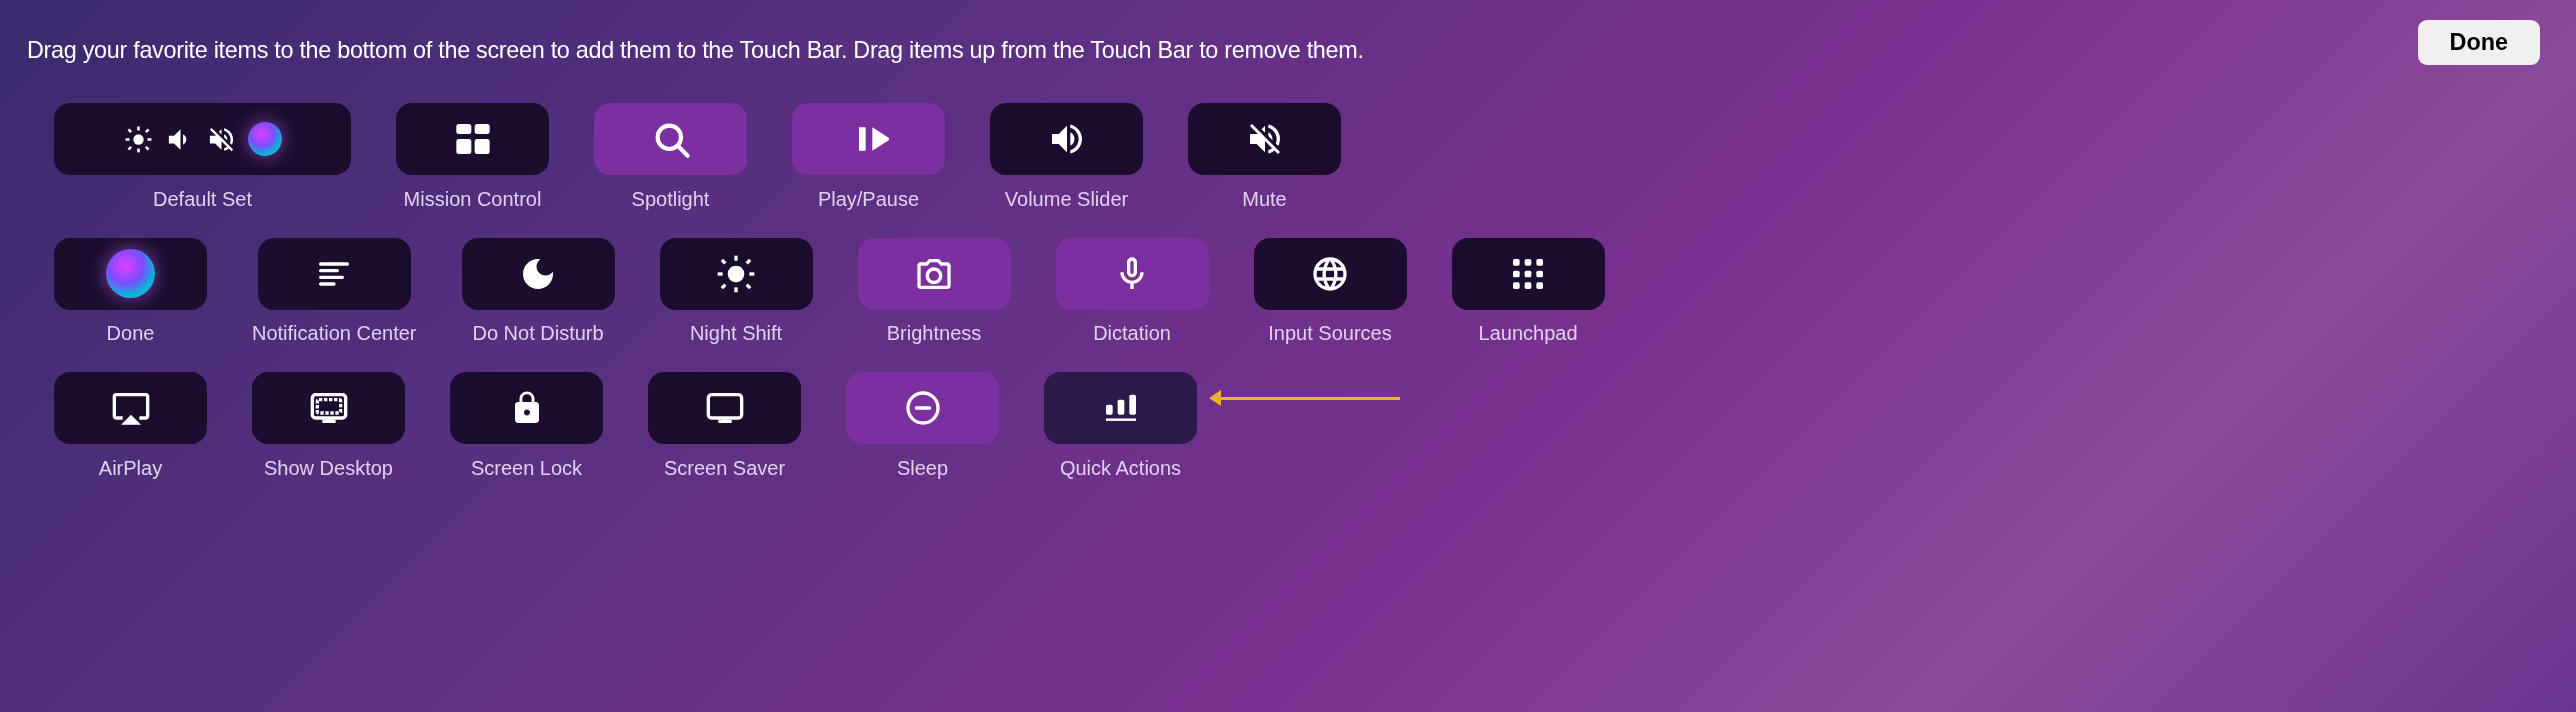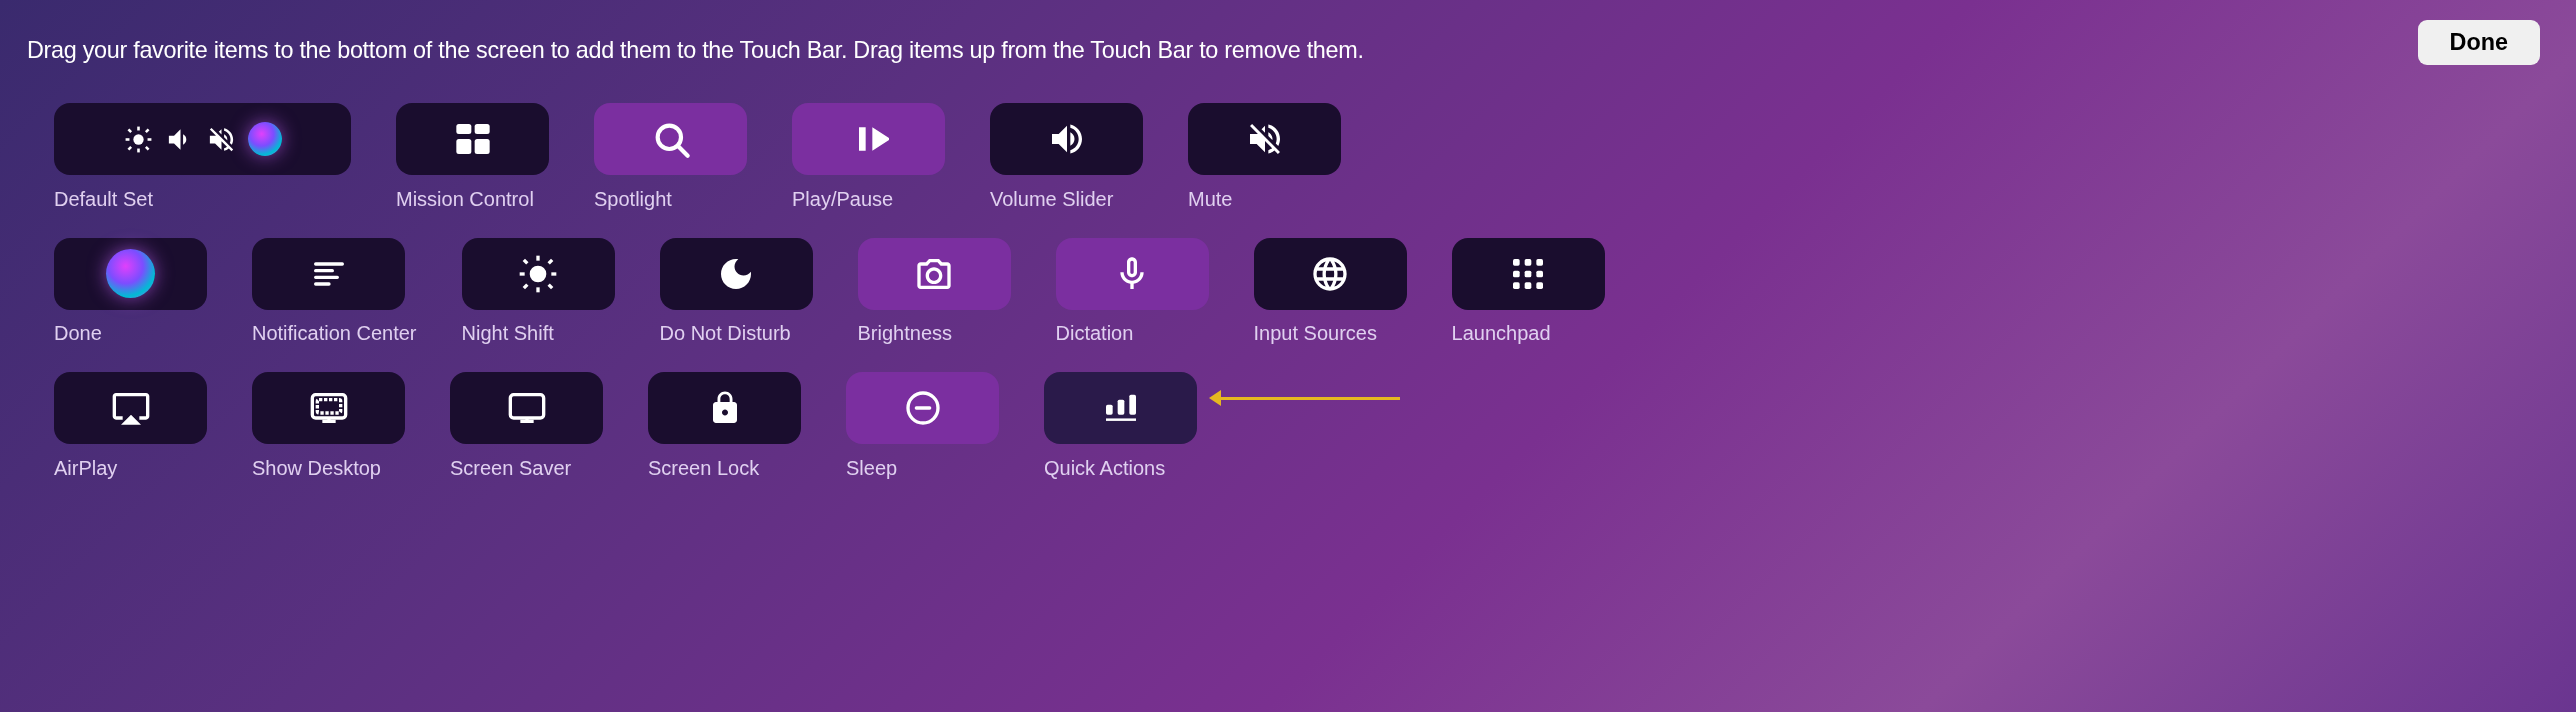--- a/index.html
+++ b/index.html
@@ -50,21 +50,21 @@
 
     .items-row {
       display: flex;
       align-items: flex-start;
       gap: 45px;
     }
 
     .item {
       display: flex;
       flex-direction: column;
-      align-items: flex-start;
+      align-items: center;
       gap: 12.6px;
       cursor: pointer;
     }
 
     .item-icon {
       background: #1a0d2e;
       border-radius: 16px;
       display: flex;
       align-items: center;
       justify-content: center;
@@ -229,46 +229,46 @@
         <svg viewBox="0 0 24 24" style="width:40px;height:40px;fill:white;">
           <path d="M4 6h16M4 10h10M4 14h13M4 18h8" fill="none" stroke="white" stroke-width="2" stroke-linecap="round"></path>
         </svg>
       </div>
       <span class="item-label">Notification Center</span>
     </div>
 
     <div class="item">
       <div class="item-icon icon-standard">
         <svg viewBox="0 0 24 24" style="width:40px;height:40px;fill:white;">
+          <path d="M12 3c-4.97 0-9 4.03-9 9s4.03 9 9 9 9-4.03 9-9c0-.46-.04-.92-.1-1.36-.98 1.37-2.58 2.26-4.4 2.26-2.98 0-5.4-2.42-5.4-5.4 0-1.81.89-3.42 2.26-4.4-.44-.06-.9-.1-1.36-.1z"></path>
+        </svg>
+      </div>
+      <span class="item-label">Do Not Disturb</span>
+    </div>
+
+    <div class="item">
+      <div class="item-icon icon-standard">
+        <svg viewBox="0 0 24 24" style="width:40px;height:40px;fill:white;">
           <circle cx="12" cy="12" r="5" fill="white"></circle>
           <g stroke="white" stroke-width="2" fill="none">
             <line x1="12" y1="1" x2="12" y2="4"></line>
             <line x1="12" y1="20" x2="12" y2="23"></line>
             <line x1="1" y1="12" x2="4" y2="12"></line>
             <line x1="20" y1="12" x2="23" y2="12"></line>
             <line x1="3.5" y1="3.5" x2="5.6" y2="5.6"></line>
             <line x1="18.4" y1="18.4" x2="20.5" y2="20.5"></line>
             <line x1="20.5" y1="3.5" x2="18.4" y2="5.6"></line>
             <line x1="5.6" y1="18.4" x2="3.5" y2="20.5"></line>
           </g>
         </svg>
       </div>
       <span class="item-label">Night Shift</span>
     </div>
 
     <div class="item">
-      <div class="item-icon icon-standard">
-        <svg viewBox="0 0 24 24" style="width:40px;height:40px;fill:white;">
-          <path d="M12 3c-4.97 0-9 4.03-9 9s4.03 9 9 9 9-4.03 9-9c0-.46-.04-.92-.1-1.36-.98 1.37-2.58 2.26-4.4 2.26-2.98 0-5.4-2.42-5.4-5.4 0-1.81.89-3.42 2.26-4.4-.44-.06-.9-.1-1.36-.1z"></path>
-        </svg>
-      </div>
-      <span class="item-label">Do Not Disturb</span>
-    </div>
-
-    <div class="item">
       <div class="item-icon icon-standard icon-spotlight">
         <svg viewBox="0 0 24 24" style="width:40px;height:40px;fill:white;">
           <path d="M20 5h-3.17L15 3H9L7.17 5H4c-1.1 0-2 .9-2 2v12c0 1.1.9 2 2 2h16c1.1 0 2-.9 2-2V7c0-1.1-.9-2-2-2zm0 14H4V7h4.05l1.83-2h4.24l1.83 2H20v12zM12 8c-2.76 0-5 2.24-5 5s2.24 5 5 5 5-2.24 5-5-2.24-5-5-5zm0 8c-1.65 0-3-1.35-3-3s1.35-3 3-3 3 1.35 3 3-1.35 3-3 3z"></path>
         </svg>
       </div>
       <span class="item-label">Brightness</span>
     </div>
 
     <div class="item">
       <div class="item-icon icon-standard icon-dictation">
@@ -327,36 +327,36 @@
           <line x1="12" y1="18" x2="12" y2="20"></line>
 
           <rect x="5" y="7" width="14" height="8" rx="1" stroke-dasharray="2 1"></rect>
         </svg>
       </div>
       <span class="item-label">Show Desktop</span>
     </div>
 
     <div class="item">
       <div class="item-icon icon-standard">
+        <svg viewBox="0 0 24 24" style="width:36px;height:36px;fill:white;">
+          <path d="M18 8h-1V6c0-2.76-2.24-5-5-5S7 3.24 7 6v2H6c-1.1 0-2 .9-2 2v10c0 1.1.9 2 2 2h12c1.1 0 2-.9 2-2V10c0-1.1-.9-2-2-2zm-6 9c-1.1 0-2-.9-2-2s.9-2 2-2 2 .9 2 2-.9 2-2 2zm3.1-9H8.9V6c0-1.71 1.39-3.1 3.1-3.1 1.71 0 3.1 1.39 3.1 3.1v2z"></path>
+        </svg>
+      </div>
+      <span class="item-label">Screen Lock</span>
+    </div>
+
+    <div class="item">
+      <div class="item-icon icon-standard">
         <svg viewBox="0 0 24 24" style="width:40px;height:40px;fill:none;stroke:white;stroke-width:2;">
           <rect x="2" y="4" width="20" height="14" rx="2"></rect>
           <line x1="8" y1="20" x2="16" y2="20"></line>
           <line x1="12" y1="18" x2="12" y2="20"></line>
         </svg>
       </div>
       <span class="item-label">Screen Saver</span>
-    </div>
-
-    <div class="item">
-      <div class="item-icon icon-standard">
-        <svg viewBox="0 0 24 24" style="width:36px;height:36px;fill:white;">
-          <path d="M18 8h-1V6c0-2.76-2.24-5-5-5S7 3.24 7 6v2H6c-1.1 0-2 .9-2 2v10c0 1.1.9 2 2 2h12c1.1 0 2-.9 2-2V10c0-1.1-.9-2-2-2zm-6 9c-1.1 0-2-.9-2-2s.9-2 2-2 2 .9 2 2-.9 2-2 2zm3.1-9H8.9V6c0-1.71 1.39-3.1 3.1-3.1 1.71 0 3.1 1.39 3.1 3.1v2z"></path>
-        </svg>
-      </div>
-      <span class="item-label">Screen Lock</span>
     </div>
 
     <div class="item">
       <div class="item-icon icon-standard icon-spotlight">
         <svg viewBox="0 0 24 24" style="width:40px;height:40px;fill:white;">
           <circle cx="12" cy="12" r="9" fill="none" stroke="white" stroke-width="2"></circle>
           <line x1="8" y1="12" x2="16" y2="12" stroke="white" stroke-width="2" stroke-linecap="round"></line>
         </svg>
       </div>
       <span class="item-label">Sleep</span>

